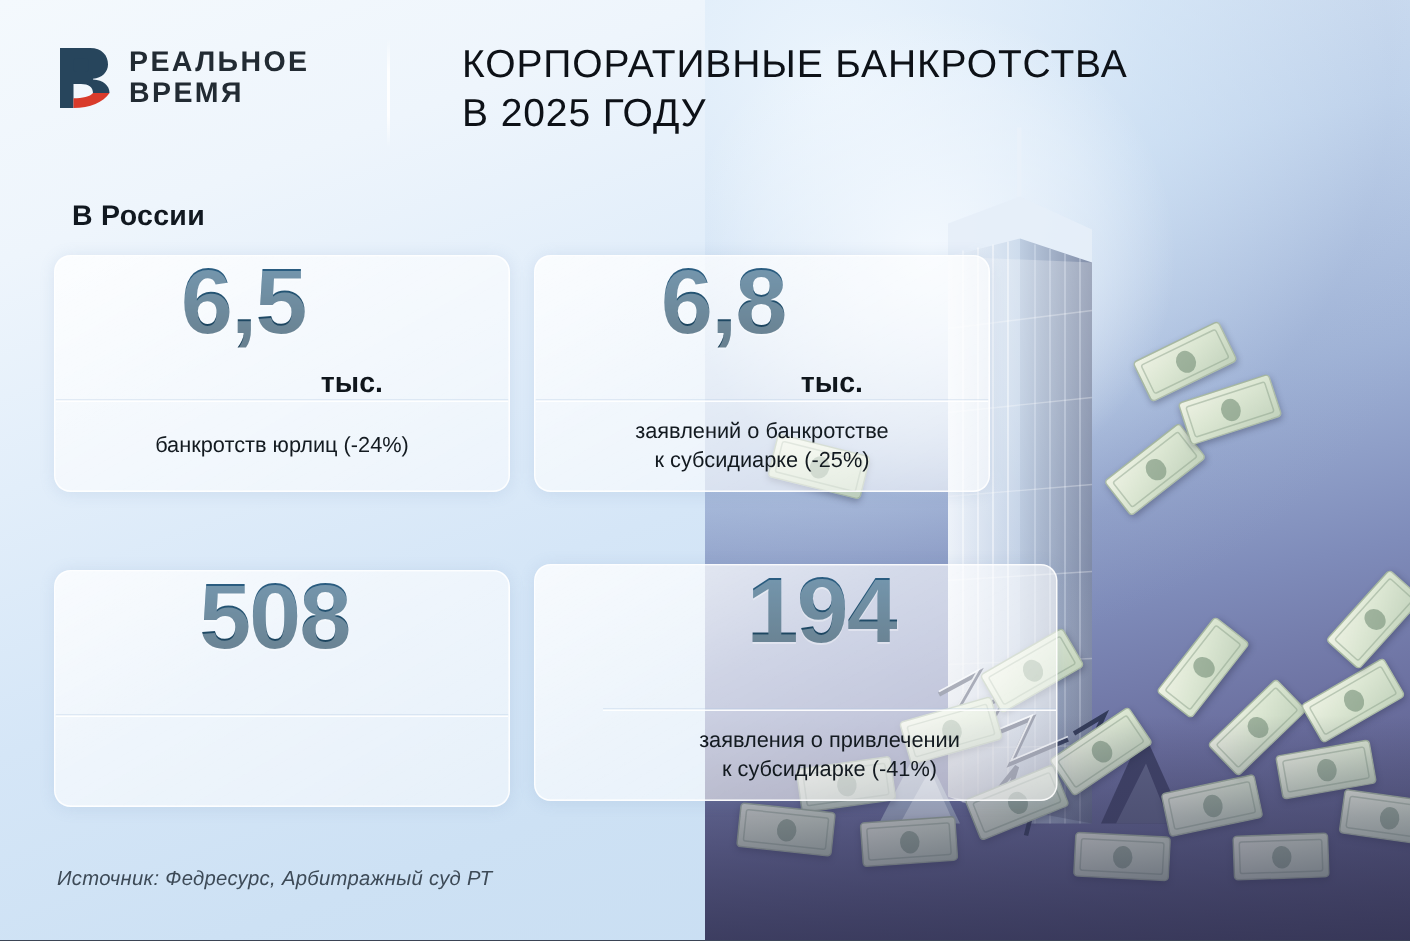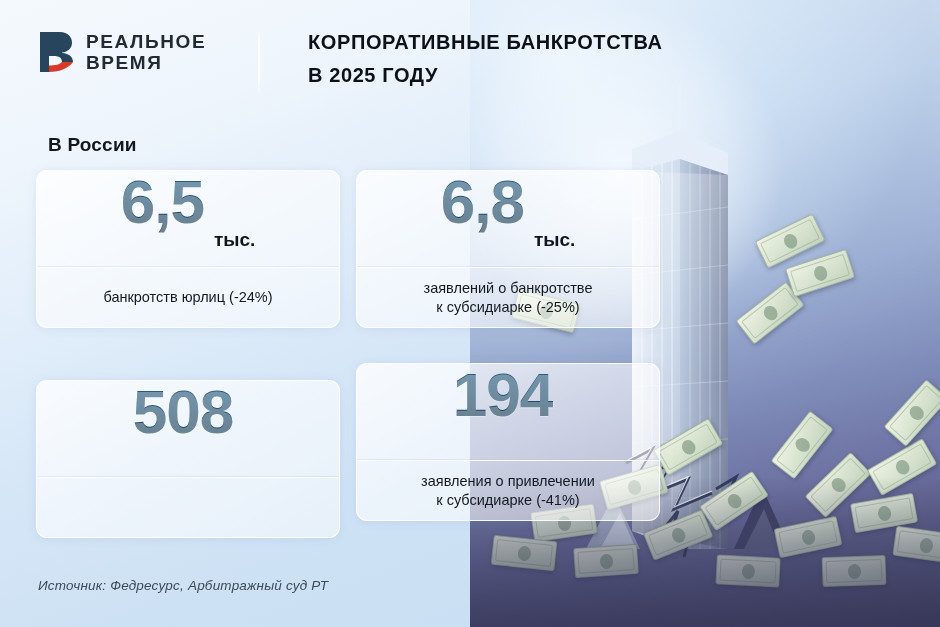--- a/index.html
+++ b/index.html
@@ -116,22 +116,22 @@
     position: absolute;
     left: 222px; top: 2px;
     width: 2px; height: 72px;
     background: linear-gradient(180deg, rgba(255,255,255,0) 0%, rgba(255,255,255,0.95) 30%, rgba(255,255,255,0.95) 70%, rgba(255,255,255,0) 100%);
   }
 
   .title {
     position: absolute;
     left: 272px; top: 2px;
     color: #0d1117;
-    font-weight: 700;
-    font-size: 20px;
+    font-weight: 400;
+    font-size: 26px;
     letter-spacing: 0.6px;
     line-height: 33px;
     text-transform: uppercase;
   }
 
   
   .section-label {
     position: absolute;
     left: 36px;
     color: #111820;
@@ -168,21 +168,21 @@
     -webkit-background-clip: text;
     background-clip: text;
     color: transparent;
     text-shadow: 0 1px 0 rgba(255,255,255,0.35);
   }
   .unit {
     font-weight: 700;
     font-size: 19px;
     color: #10161c;
     align-self: flex-end;
-    padding-bottom: 16px;
+    padding-bottom: 0;
   }
   .card-divider {
     height: 1px;
     background: rgba(255,255,255,0.92);
     box-shadow: 0 -1px 0 rgba(175,200,224,0.30);
   }
   .card-caption {
     display: flex;
     align-items: center;
     justify-content: center;
@@ -190,21 +190,21 @@
     color: #131a20;
     font-size: 14.5px;
     line-height: 19px;
     padding: 0 12px;
   }
 
   
   .card.c1 { left: 36px;  top: 170px; width: 302px; height: 156px; }
   .card.c2 { left: 356px; top: 170px; width: 302px; height: 156px; }
   .card.c3 { left: 36px;  top: 380px; width: 302px; height: 156px; }
-  .card.c4 { left: 356px; top: 363px; width: 302px; height: 156px; }
+  .card.c4 { left: 356px; top: 376px; width: 302px; height: 156px; padding-left: 45px; }
   .card.c1 .card-caption,
   .card.c2 .card-caption,
   .card.c3 .card-caption,
   .card.c4 .card-caption { height: 59px; }
 
   .source {
     position: absolute;
     left: 38px; bottom: 34px;
     color: #3d4a57;
     font-size: 13.5px;

